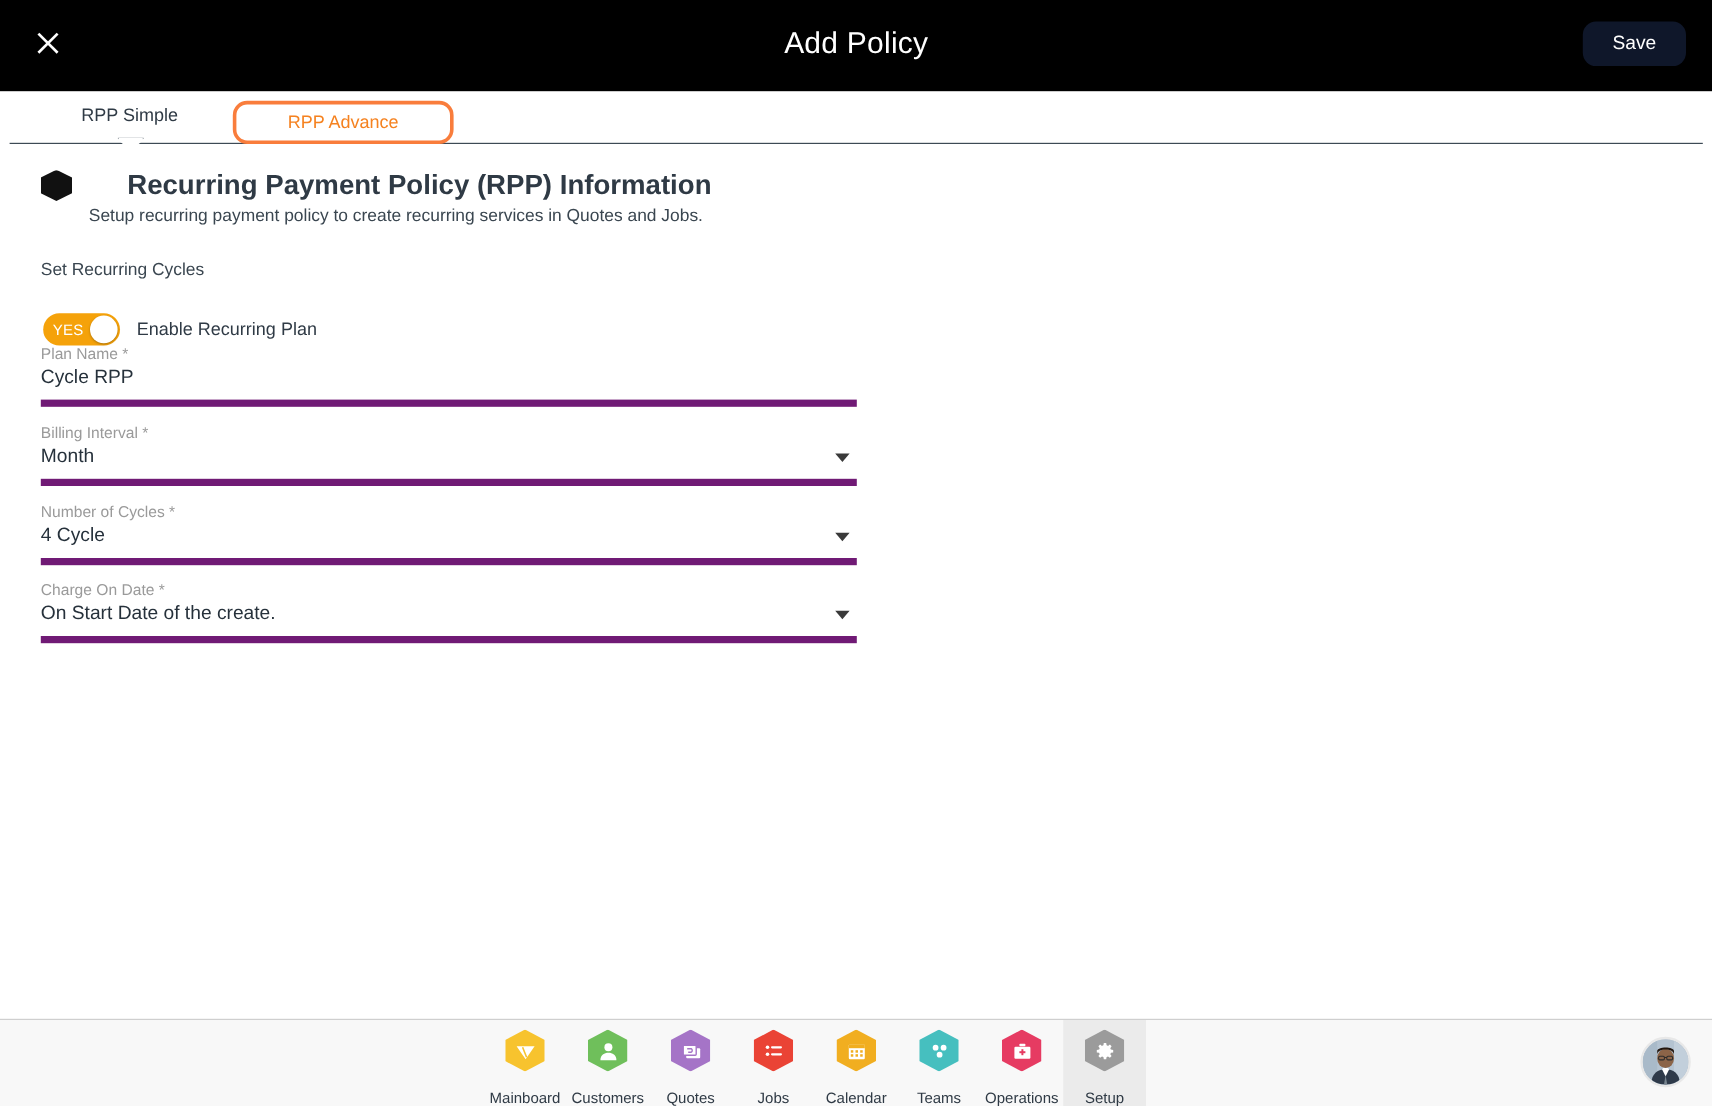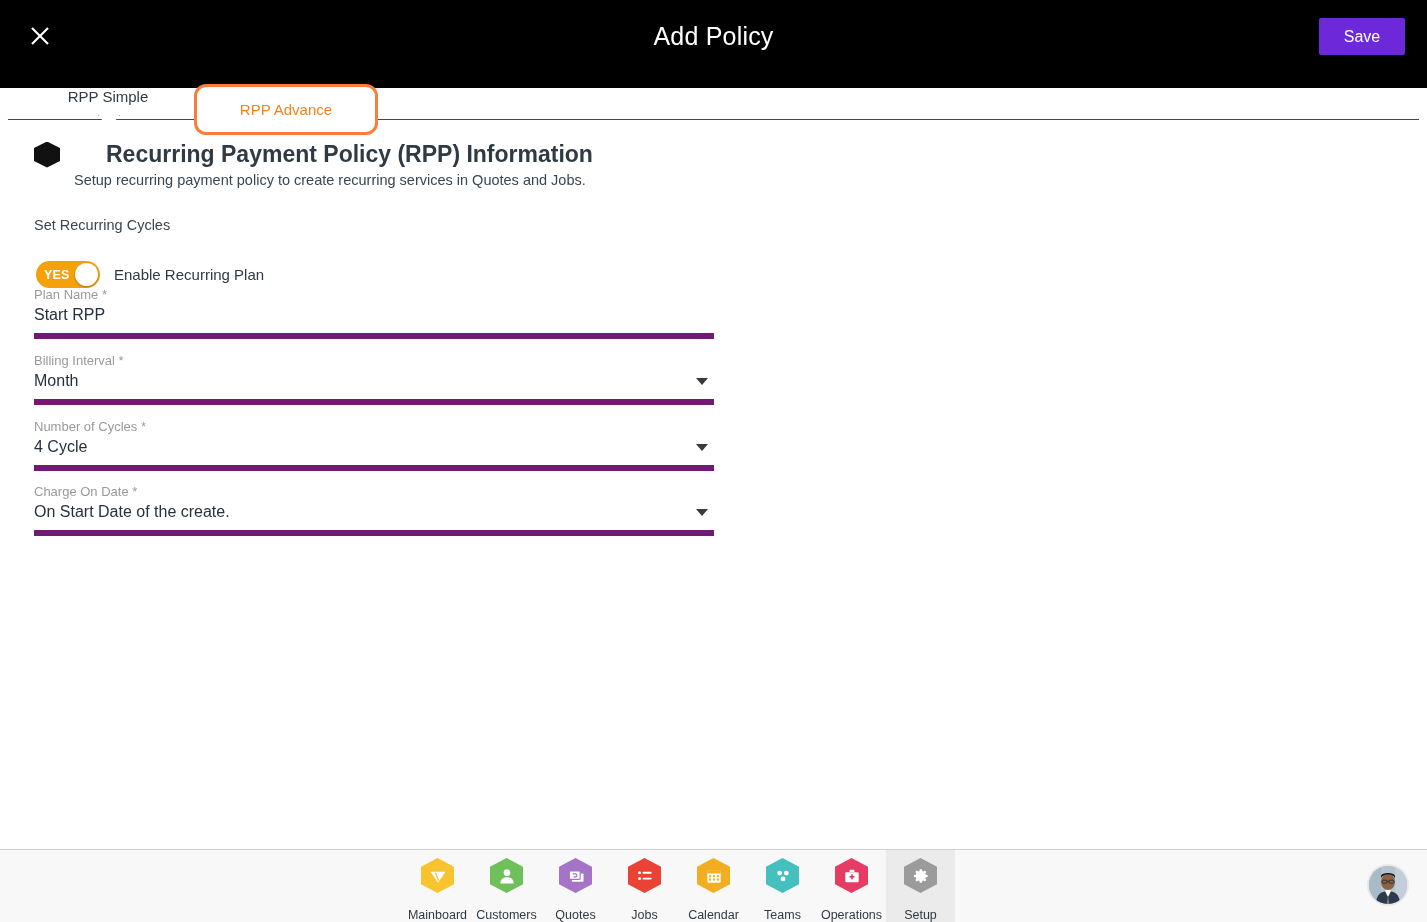--- a/index.html
+++ b/index.html
@@ -15,21 +15,21 @@
     width: 1427px;
     height: 922px;
     background: #ffffff;
   }
 
   
   .topbar {
     position: absolute;
     top: 0; left: 0;
     width: 1427px;
-    height: 88px;
+    height: 76px;
     background: #000000;
   }
   .close-btn {
     position: absolute;
     left: 22px; top: 18px;
     width: 36px; height: 36px;
     display: flex; align-items: center; justify-content: center;
     cursor: pointer;
   }
   .close-btn svg { display: block; }
@@ -102,21 +102,21 @@
     top: 43px;
     width: 20px;
     height: 3px;
     background: #ffffff;
     pointer-events: none;
   }
   .tab-advance {
     left: 194px;
     top: 84px;
     width: 184px;
-    height: 51px;
+    height: 36px;
     color: #f58220;
     background: #ffffff;
     border: 3px solid #f97d3c;
     border-radius: 12px;
     position: absolute;
     display: flex;
     align-items: center;
     justify-content: center;
     font-size: 15px;
     cursor: pointer;
@@ -179,21 +179,21 @@
     cursor: pointer;
     display: flex;
     align-items: center;
     flex: none;
   }
   .toggle-text {
     position: absolute;
     left: 8px;
     font-size: 12.5px;
     color: #ffffff;
-    font-weight: bold;
+    font-weight: normal;
     letter-spacing: 0.2px;
   }
   .toggle-knob {
     position: absolute;
     right: 2px;
     width: 23px; height: 23px;
     border-radius: 50%;
     background: #ffffff;
     box-shadow: 0 1px 2px rgba(0,0,0,0.3);
   }
@@ -299,21 +299,21 @@
   <div class="topbar">
     <div class="close-btn">
       <span>
         <svg width="22" height="22" viewBox="0 0 22 22">
           <line x1="3" y1="3" x2="19" y2="19" stroke="#ffffff" stroke-width="2.2"></line>
           <line x1="19" y1="3" x2="3" y2="19" stroke="#ffffff" stroke-width="2.2"></line>
         </svg>
       </span>
     </div>
     <div class="topbar-title">Add Policy</div>
-    <button class="save-btn" style="background: #6d28d9;">Save</button>
+    <button class="save-btn" style="background: #0f172a; border-radius: 11px;">Save</button>
   </div>
 
   <div class="tabbar">
     <div class="tabbar-line"></div>
     <div class="tab tab-simple">RPP Simple</div>
     <div class="tab-caret"></div>
     <div class="tab-caret-mask"></div>
   </div>
   <div class="tab-advance" style="border-color: rgb(249, 125, 60); color: rgb(245, 130, 32);">RPP Advance</div>
 
@@ -329,21 +329,21 @@
     <div class="toggle-row">
       <div class="toggle" style="background: rgb(245, 162, 10);">
         <span class="toggle-text">YES</span>
         <span class="toggle-knob"></span>
       </div>
       <span class="toggle-label">Enable Recurring Plan</span>
     </div>
 
     <div class="field f-plan">
       <div class="field-label">Plan Name *</div>
-      <div class="field-value">Start RPP</div>
+      <div class="field-value">Cycle RPP</div>
     </div>
 
     <div class="field f-bill">
       <div class="field-label">Billing Interval *</div>
       <div class="field-value">Month</div>
       <span class="field-arrow"></span>
     </div>
 
     <div class="field f-cycles">
       <div class="field-label">Number of Cycles *</div>

